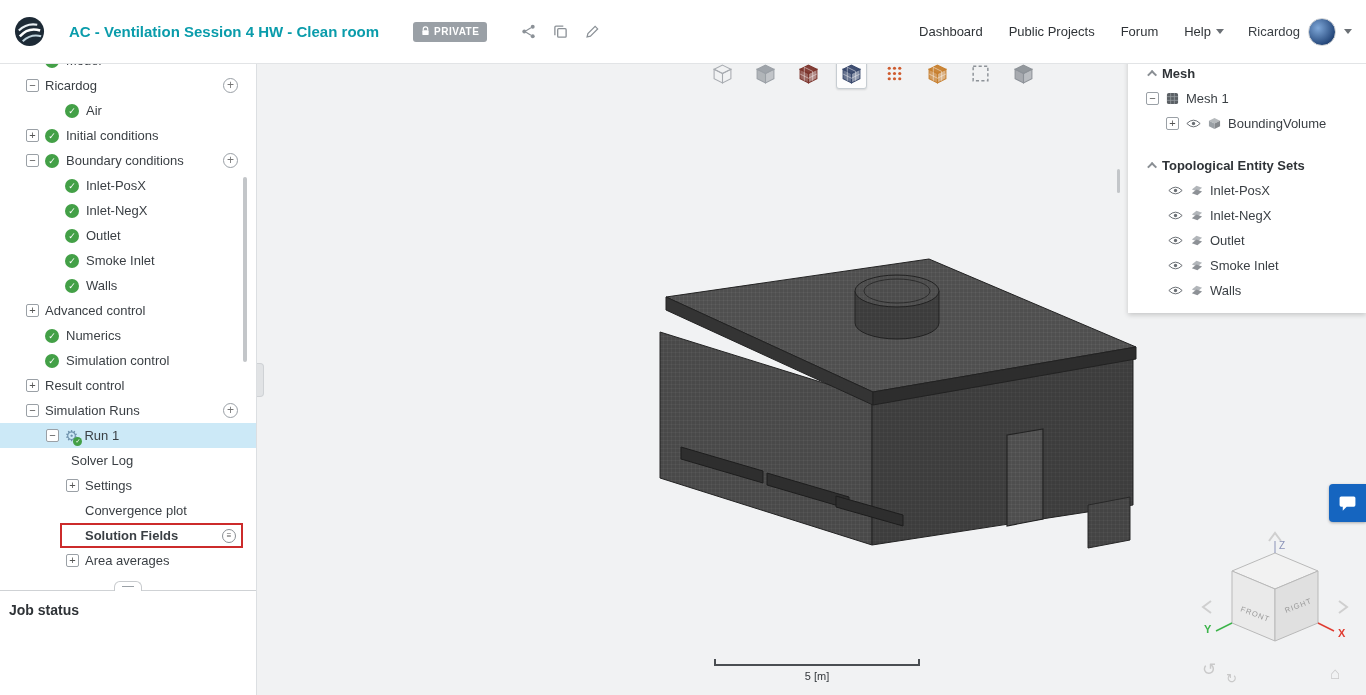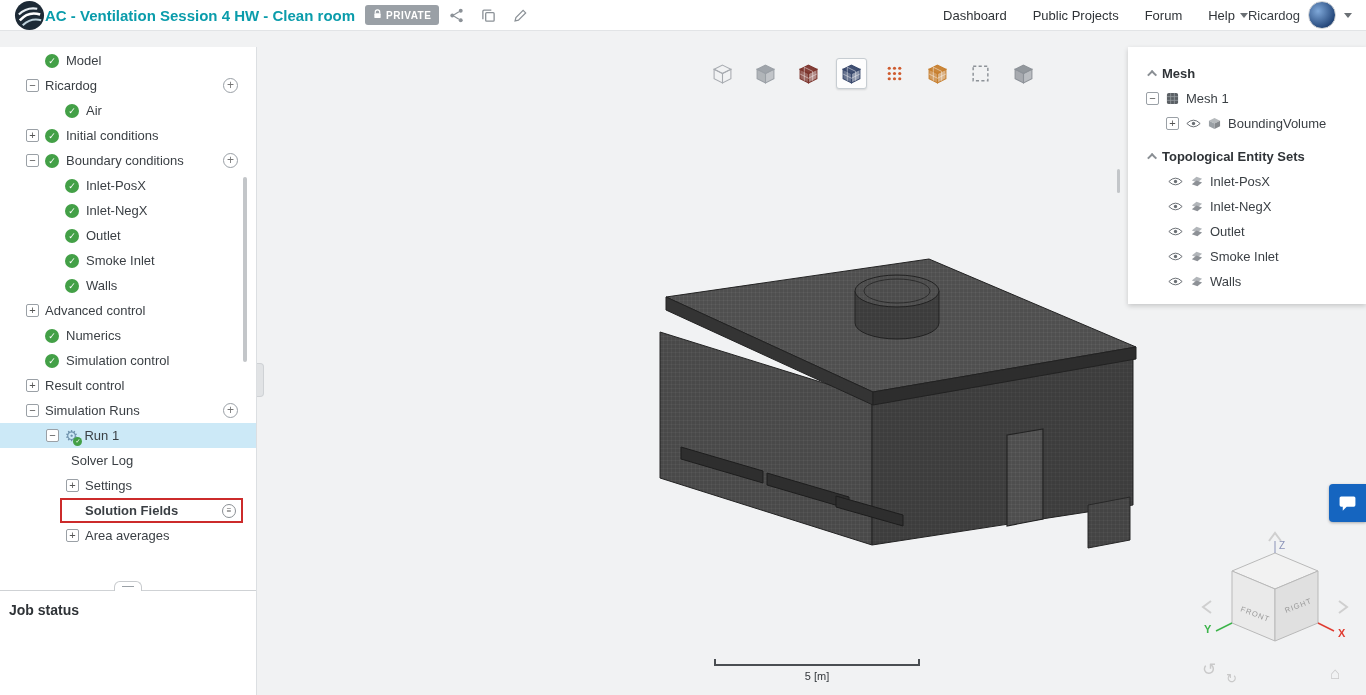--- a/index.html
+++ b/index.html
@@ -4,22 +4,22 @@
 <style>
   :root{
     --accent:#0a9cab; --green:#43a047; --sel:#cce9f7; --red:#cc2b2b; --chat:#1565c0;
     --txt:#3a3f44; --icon:#8b9197;
   }
   *{box-sizing:border-box;margin:0;padding:0;}
   html,body{width:1366px;height:695px;overflow:hidden;}
   body{font-family:"Liberation Sans","DejaVu Sans",sans-serif;background:#f1f2f3;color:var(--txt);position:relative;}
 
   
-  .header{position:absolute;top:0;left:0;right:0;height:31px;background:#fff;border-bottom:1px solid #e2e4e6;
-          display:flex;align-items:center;padding:0 14px;gap:0;z-index:30;}
+  .header{position:absolute;top:0;left:0;right:0;height:64px;background:#fff;border-bottom:1px solid #e2e4e6;
+          display:flex;align-items:center;padding:0 14px;gap:24px;z-index:30;}
   .logo{width:31px;height:31px;flex:0 0 auto;cursor:pointer;}
   .title{color:var(--accent);font-weight:bold;font-size:15px;white-space:nowrap;}
   .badge{background:#9aa0a6;color:#fff;font-size:10px;font-weight:bold;letter-spacing:.5px;
          border-radius:3px;padding:4px 8px;display:flex;align-items:center;gap:4px;margin-left:10px;}
   .hicons{display:flex;align-items:center;gap:14px;margin-left:8px;}
   .hicon{width:18px;height:18px;display:flex;align-items:center;justify-content:center;cursor:pointer;}
   .hnav{margin-left:auto;display:flex;align-items:center;gap:26px;font-size:13px;color:#2f3337;}
   .nav-item{cursor:pointer;display:flex;align-items:center;gap:5px;white-space:nowrap;}
   .caret{width:0;height:0;border-left:4px solid transparent;border-right:4px solid transparent;border-top:5px solid #6b7075;}
   .user{display:flex;align-items:center;gap:8px;font-size:13px;cursor:pointer;}
@@ -67,21 +67,21 @@
   .navcube{position:absolute;right:6px;bottom:2px;}
   .chat{position:absolute;right:0;top:437px;width:37px;height:38px;background:var(--chat);border:none;
         border-radius:4px 0 0 4px;display:flex;align-items:center;justify-content:center;cursor:pointer;
         box-shadow:0 1px 3px rgba(0,0,0,.3);}
   .rp-scroll{position:absolute;right:246px;top:122px;width:3px;height:24px;background:#c3c6c9;border-radius:2px;}
 
   
   .rpanel{position:absolute;top:47px;right:0;width:238px;background:#fff;z-index:25;padding:13px 0 10px 0;
           box-shadow:0 2px 5px rgba(0,0,0,.18);}
   .rsec-h{display:flex;align-items:center;height:26px;padding-left:22px;gap:5px;font-size:13px;font-weight:bold;color:#2f3337;cursor:pointer;}
-  .rsec-h.topo{margin-top:7px;}
+  .rsec-h.topo{margin-top:16px;}
   .chev{width:7px;height:7px;border-left:2px solid #8a8f94;border-top:2px solid #8a8f94;transform:rotate(45deg) translateY(2px);}
   .rrow{display:flex;align-items:center;height:25px;font-size:13px;gap:7px;cursor:pointer;}
   .rrow .exp{margin-right:0;}
   .ricon{display:flex;align-items:center;}
 </style>
 </head>
 <body>
 
 <header class="header">
   <div class="logo">
@@ -226,20 +226,24 @@
         <span class="gear">⚙<span class="gearchk">✓</span></span>
         <span class="lbl">Run 1</span>
       </div>
       <div class="trow" style="padding-left: 52px;">
         <span class="exp empty"></span>
         <span class="lbl">Solver Log</span>
       </div>
       <div class="trow" style="padding-left: 66px;">
         <span class="exp">+</span>
         <span class="lbl">Settings</span>
+      </div>
+      <div class="trow" style="padding-left: 66px;">
+        <span class="exp empty"></span>
+        <span class="lbl">Convergence plot</span>
       </div>
       <div class="trow redbox" style="padding-left: 66px; font-weight: bold;">
         <span class="exp empty"></span>
         <span class="lbl">Solution Fields</span>
         <span class="menubtn">≡</span>
       </div>
       <div class="trow" style="padding-left: 66px;">
         <span class="exp">+</span>
         <span class="lbl">Area averages</span>
       </div>

